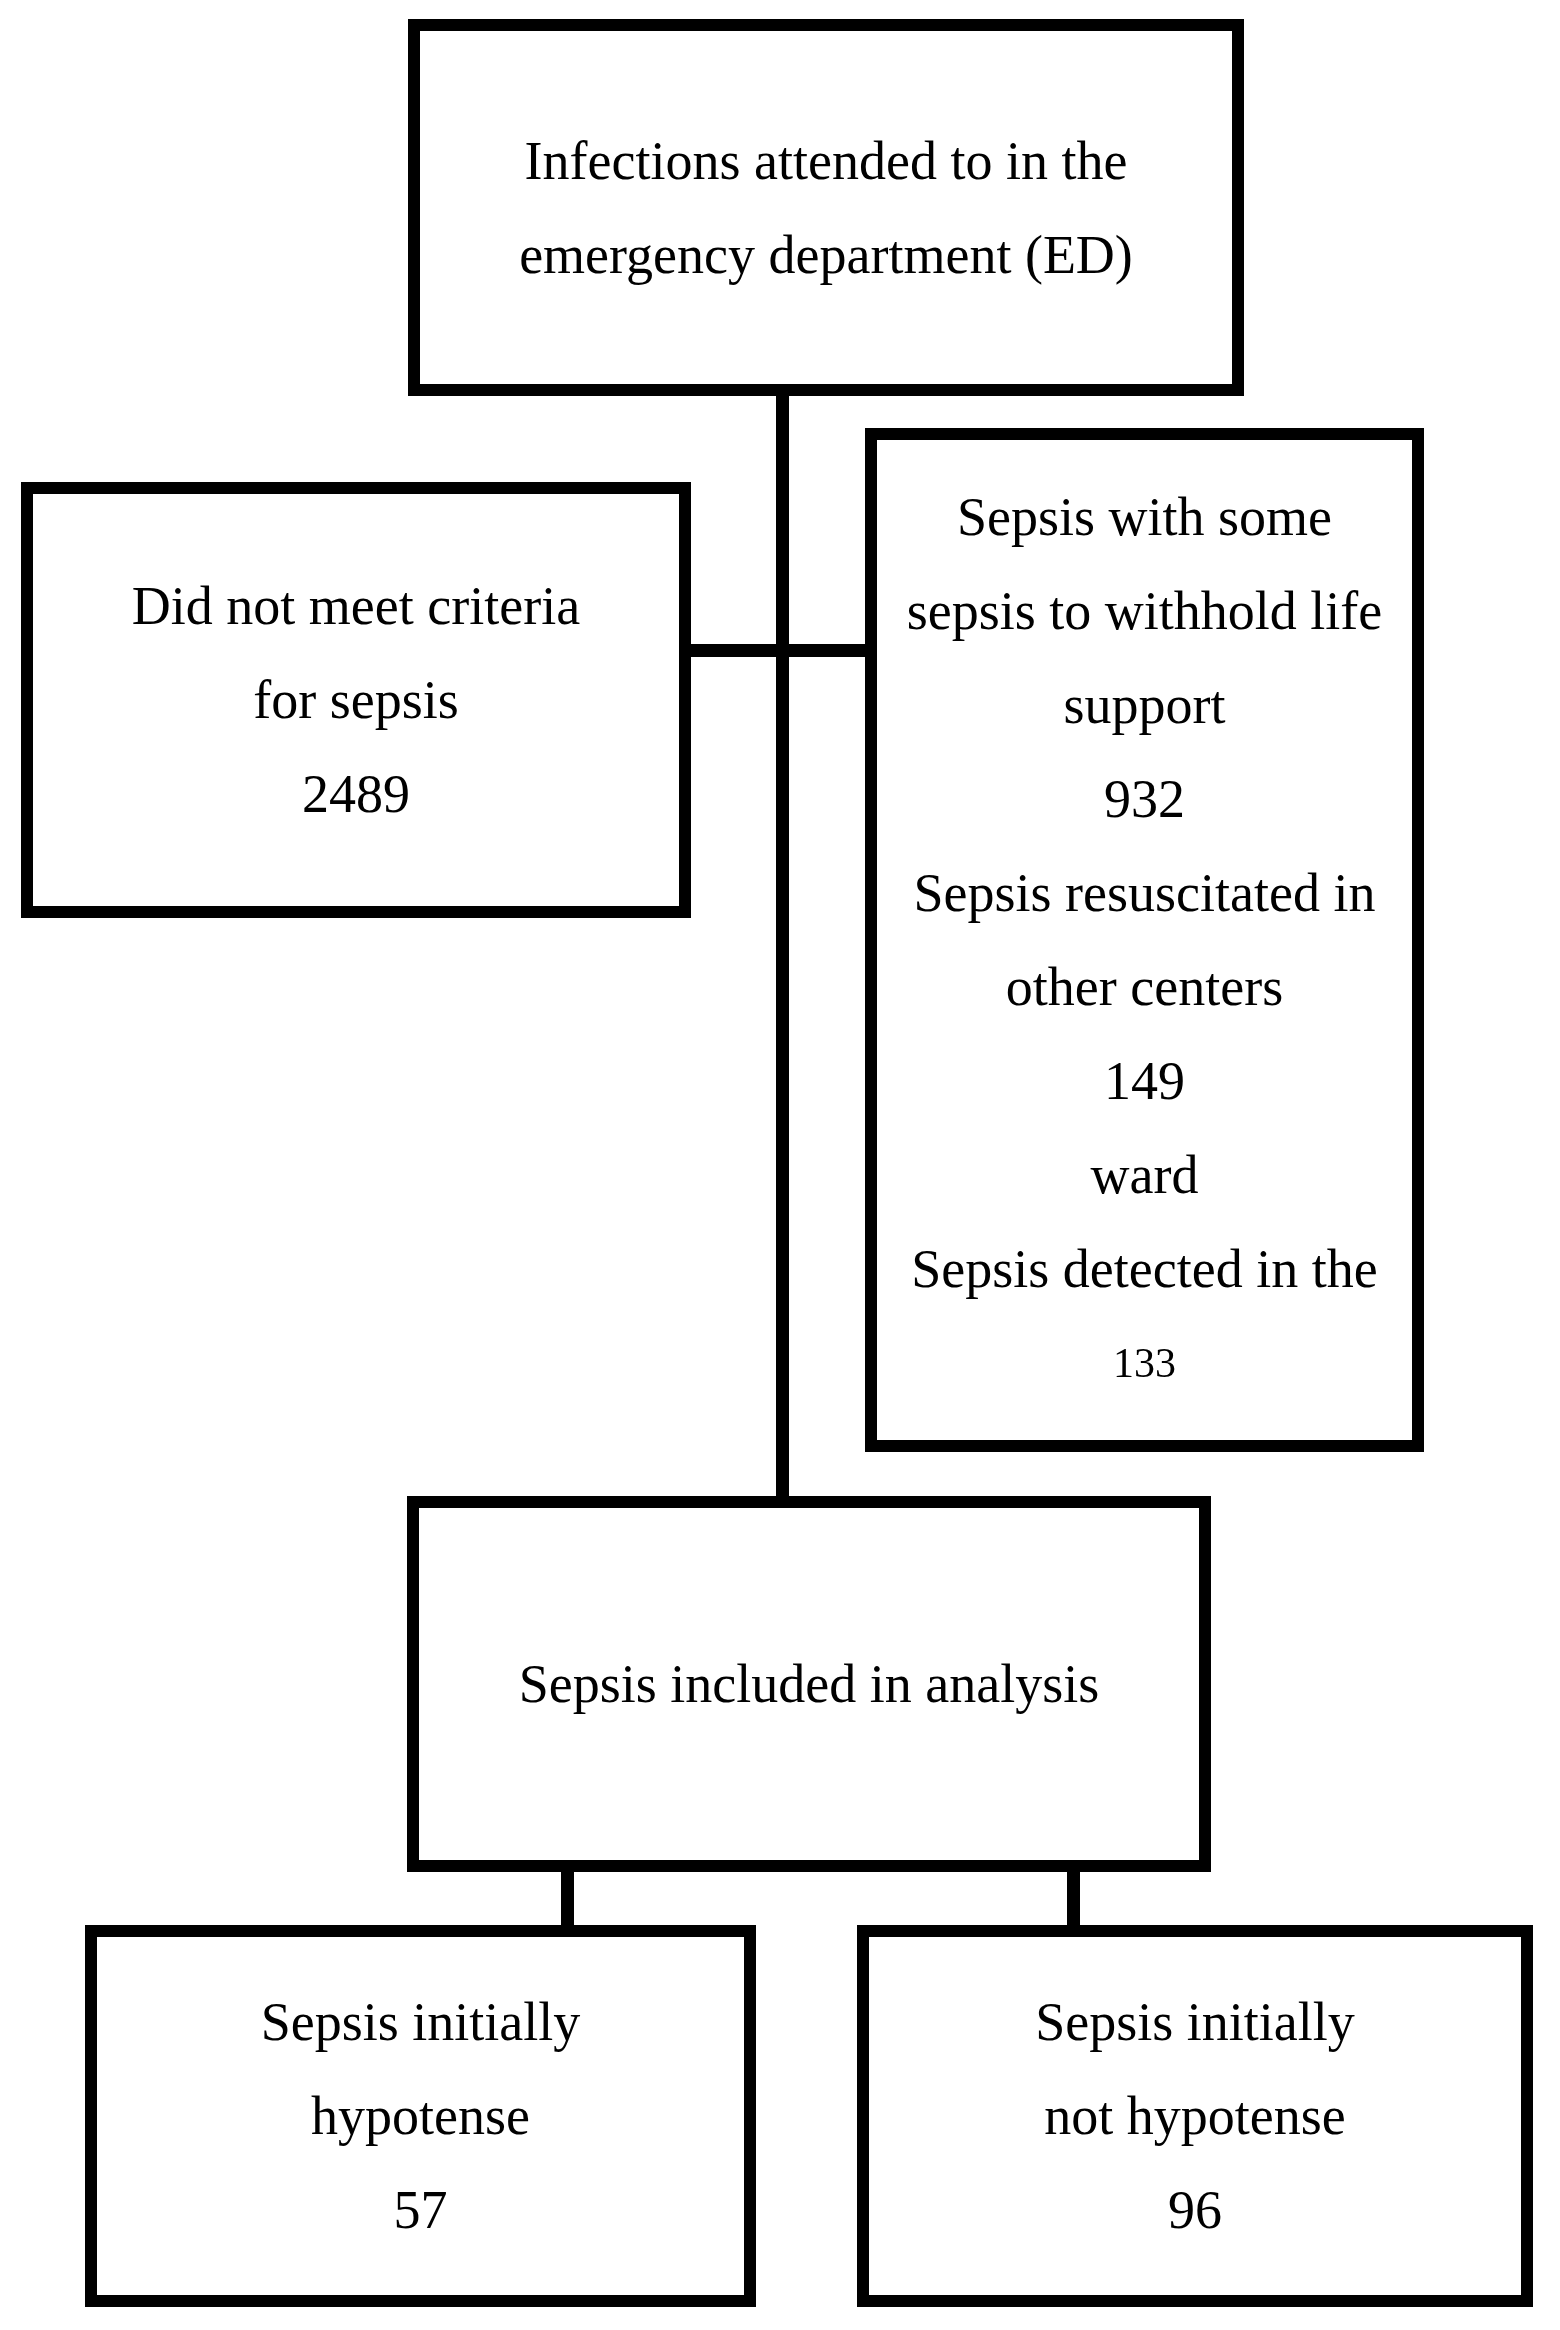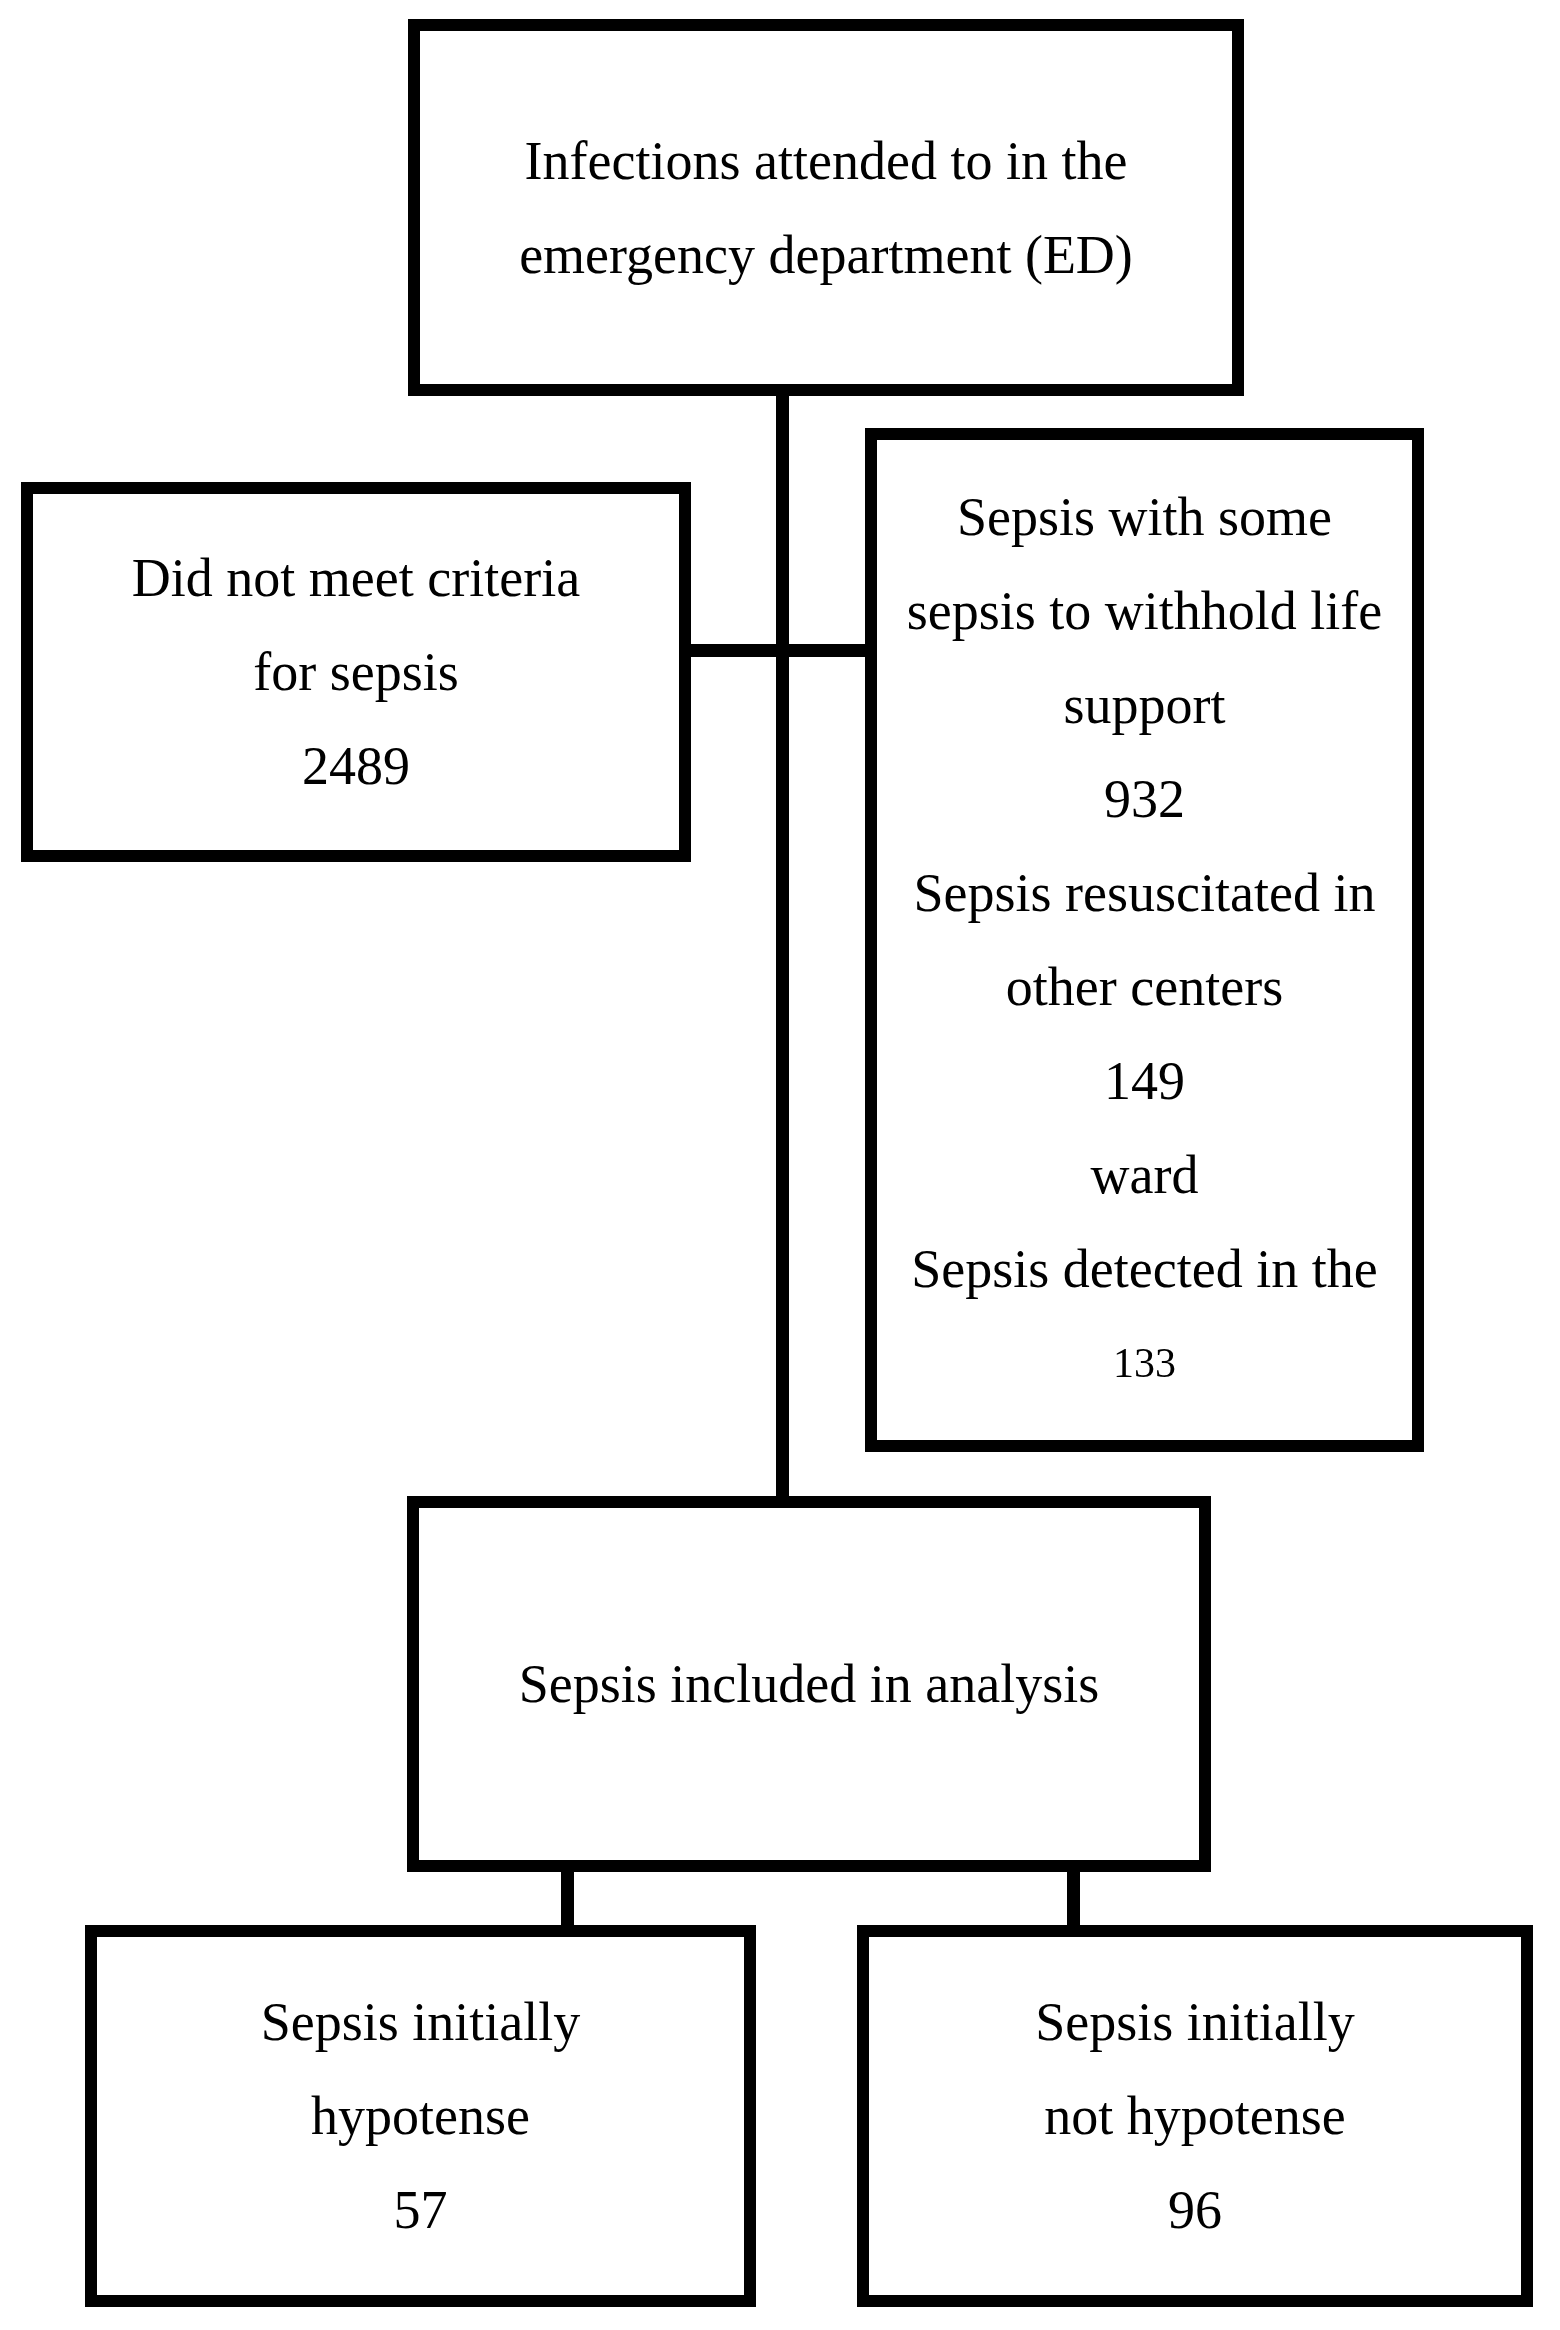--- a/index.html
+++ b/index.html
@@ -34,21 +34,21 @@
   }
   .line.small {
     font-size: 42px;
   }
   .conn {
     position: absolute;
     background: #000000;
   }
   
   #box-top        { left: 368px;  top: 19px;   width: 836px; height: 377px; margin-left: 40px;  }
-  #box-left       { left: 21px;   top: 482px;  width: 670px;  height: 380px;  }
+  #box-left       { left: 21px;   top: 482px;  width: 670px;  height: 436px;  }
   #box-right      { left: 865px; top: 428px;  width: 559px;  height: 1024px; }
   #box-included   { left: 399px;  top: 1496px; width: 804px; height: 376px; margin-left: 8px;  }
   #box-hypo       { left: 85px;  top: 1925px; width: 671px; height: 382px;  }
   #box-nothypo    { left: 857px; top: 1925px; width: 676px; height: 382px;  }
   
   #conn-vertical-main { left: 776px; top: 396px;  width: 13.4px;  height: 1100px; }
   #conn-horizontal    { left: 691px; top: 644px;  width: 181px; height: 13.4px;   }
   #conn-stub-left     { left: 561px;  top: 1871px; width: 13.4px;  height: 54px;   }
   #conn-stub-right    { left: 1067px; top: 1871px; width: 13.4px;  height: 54px;   }
 </style>

